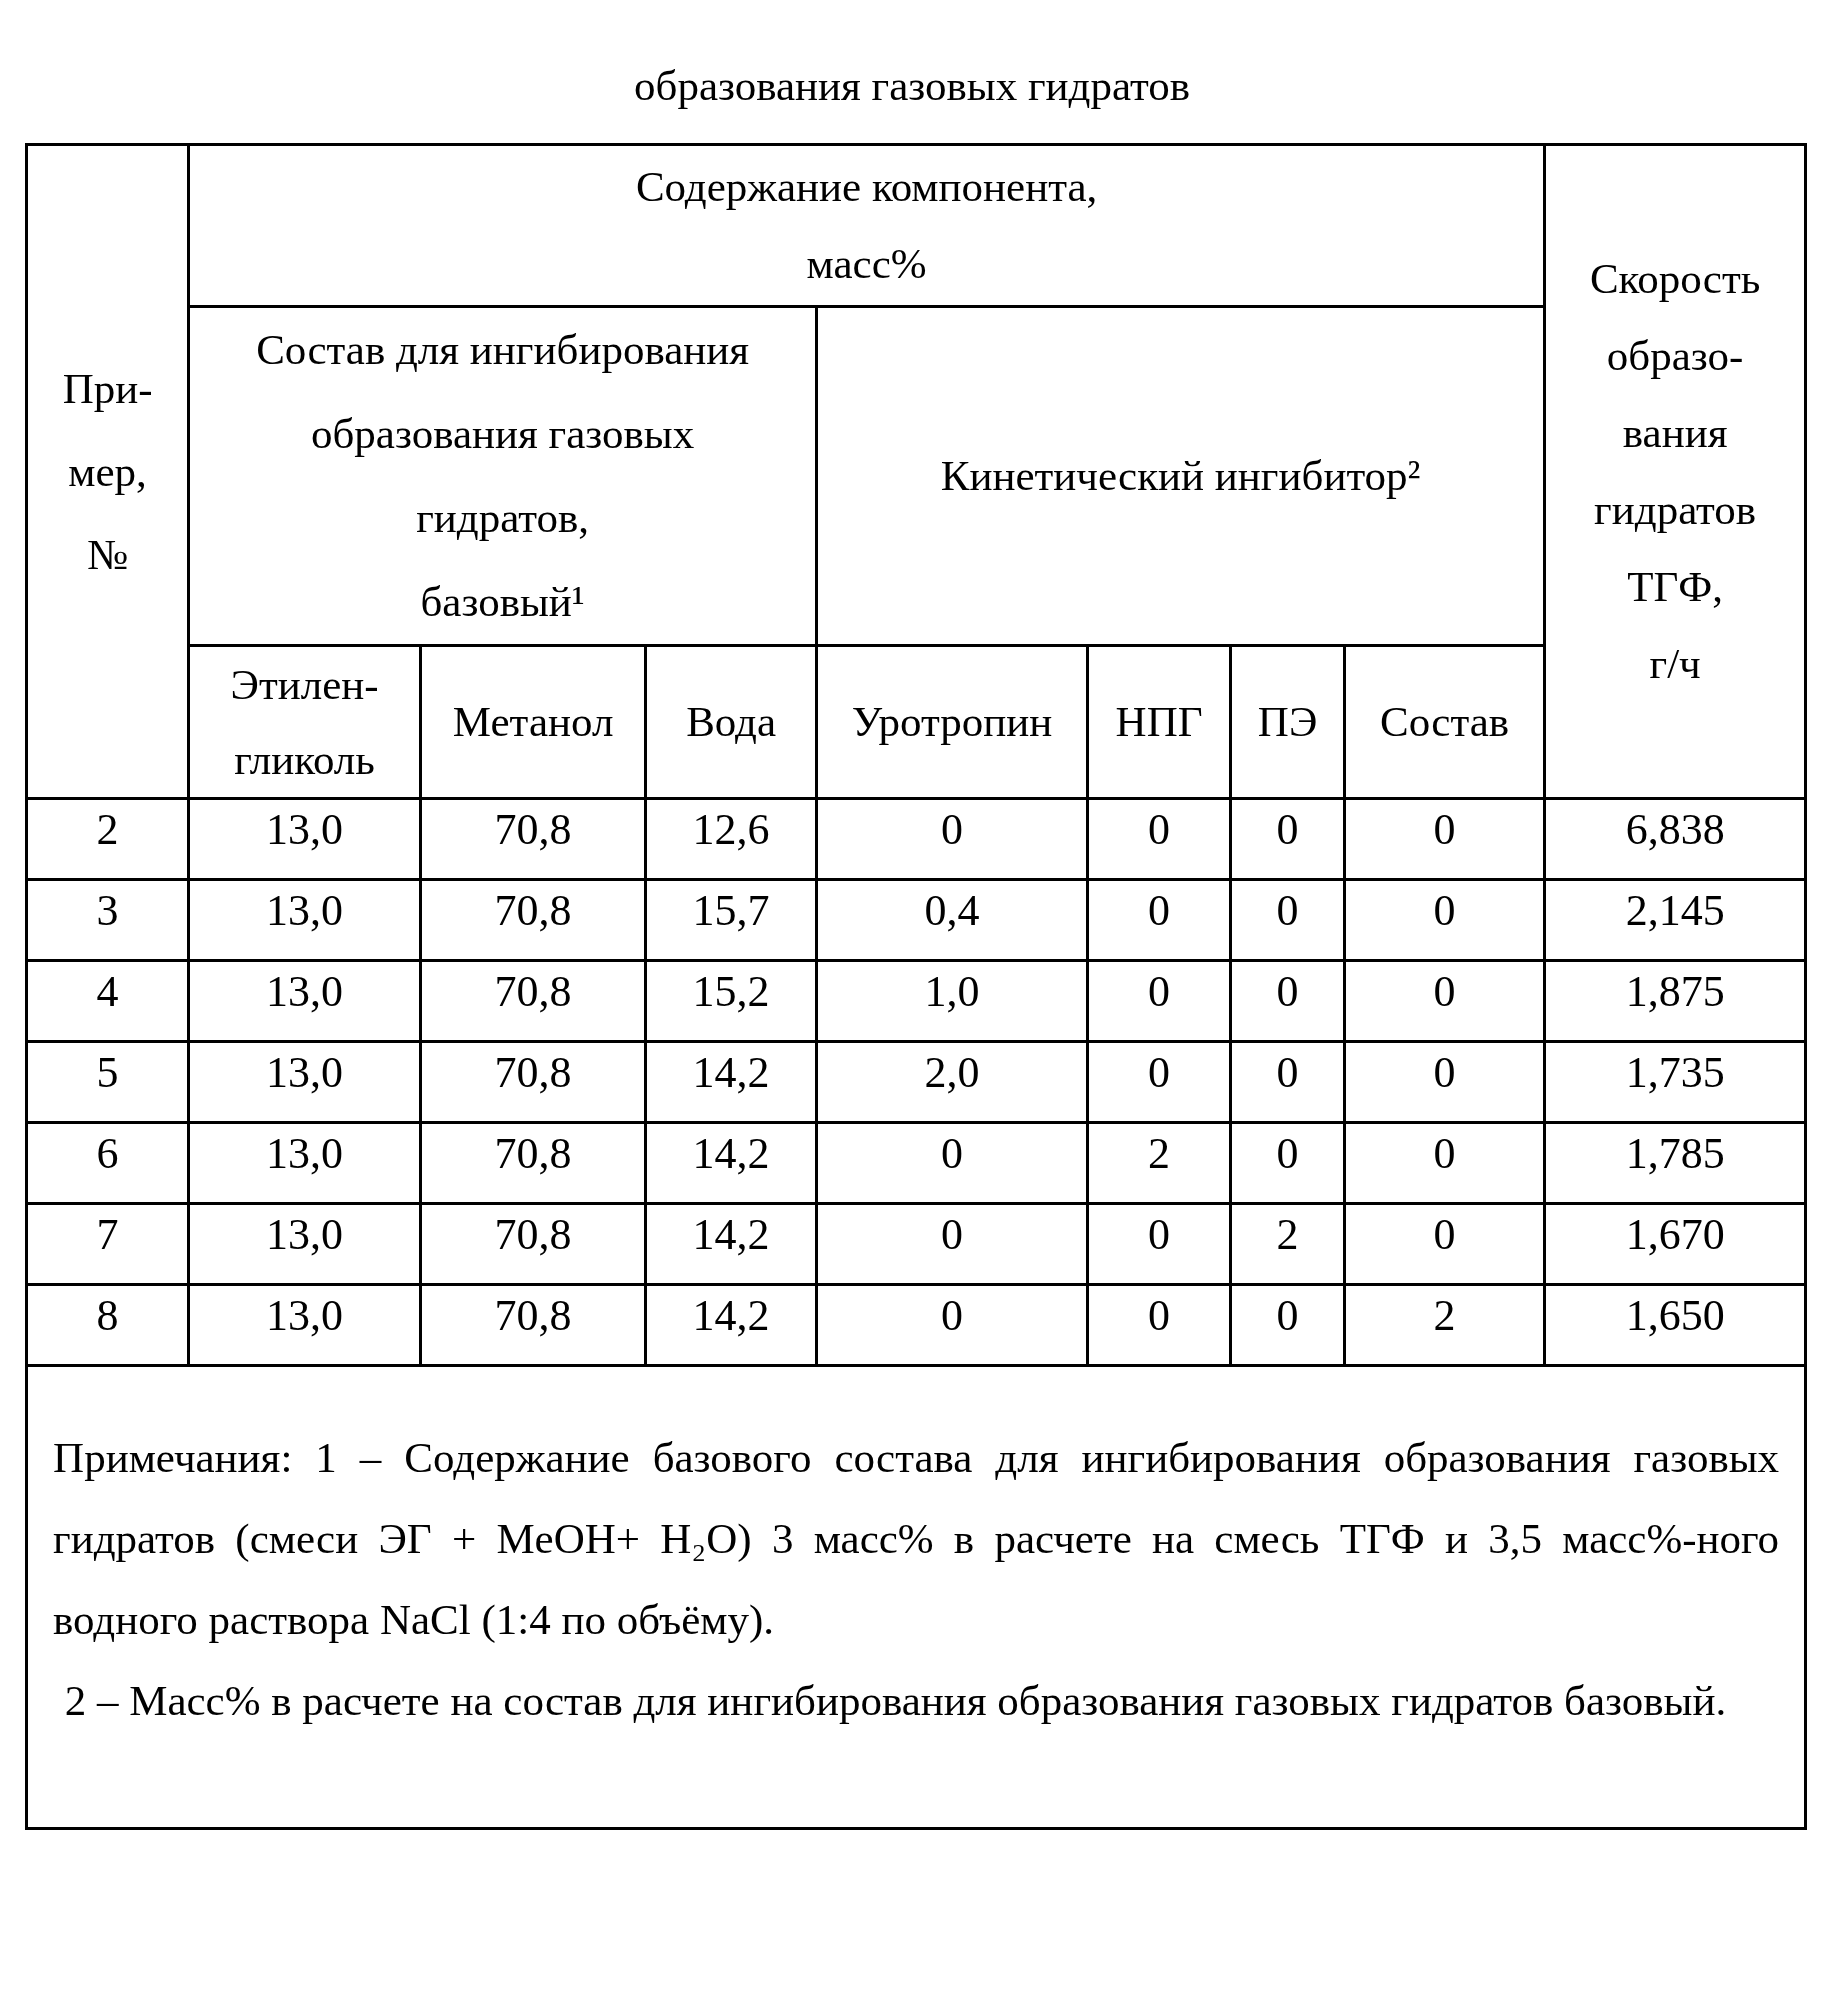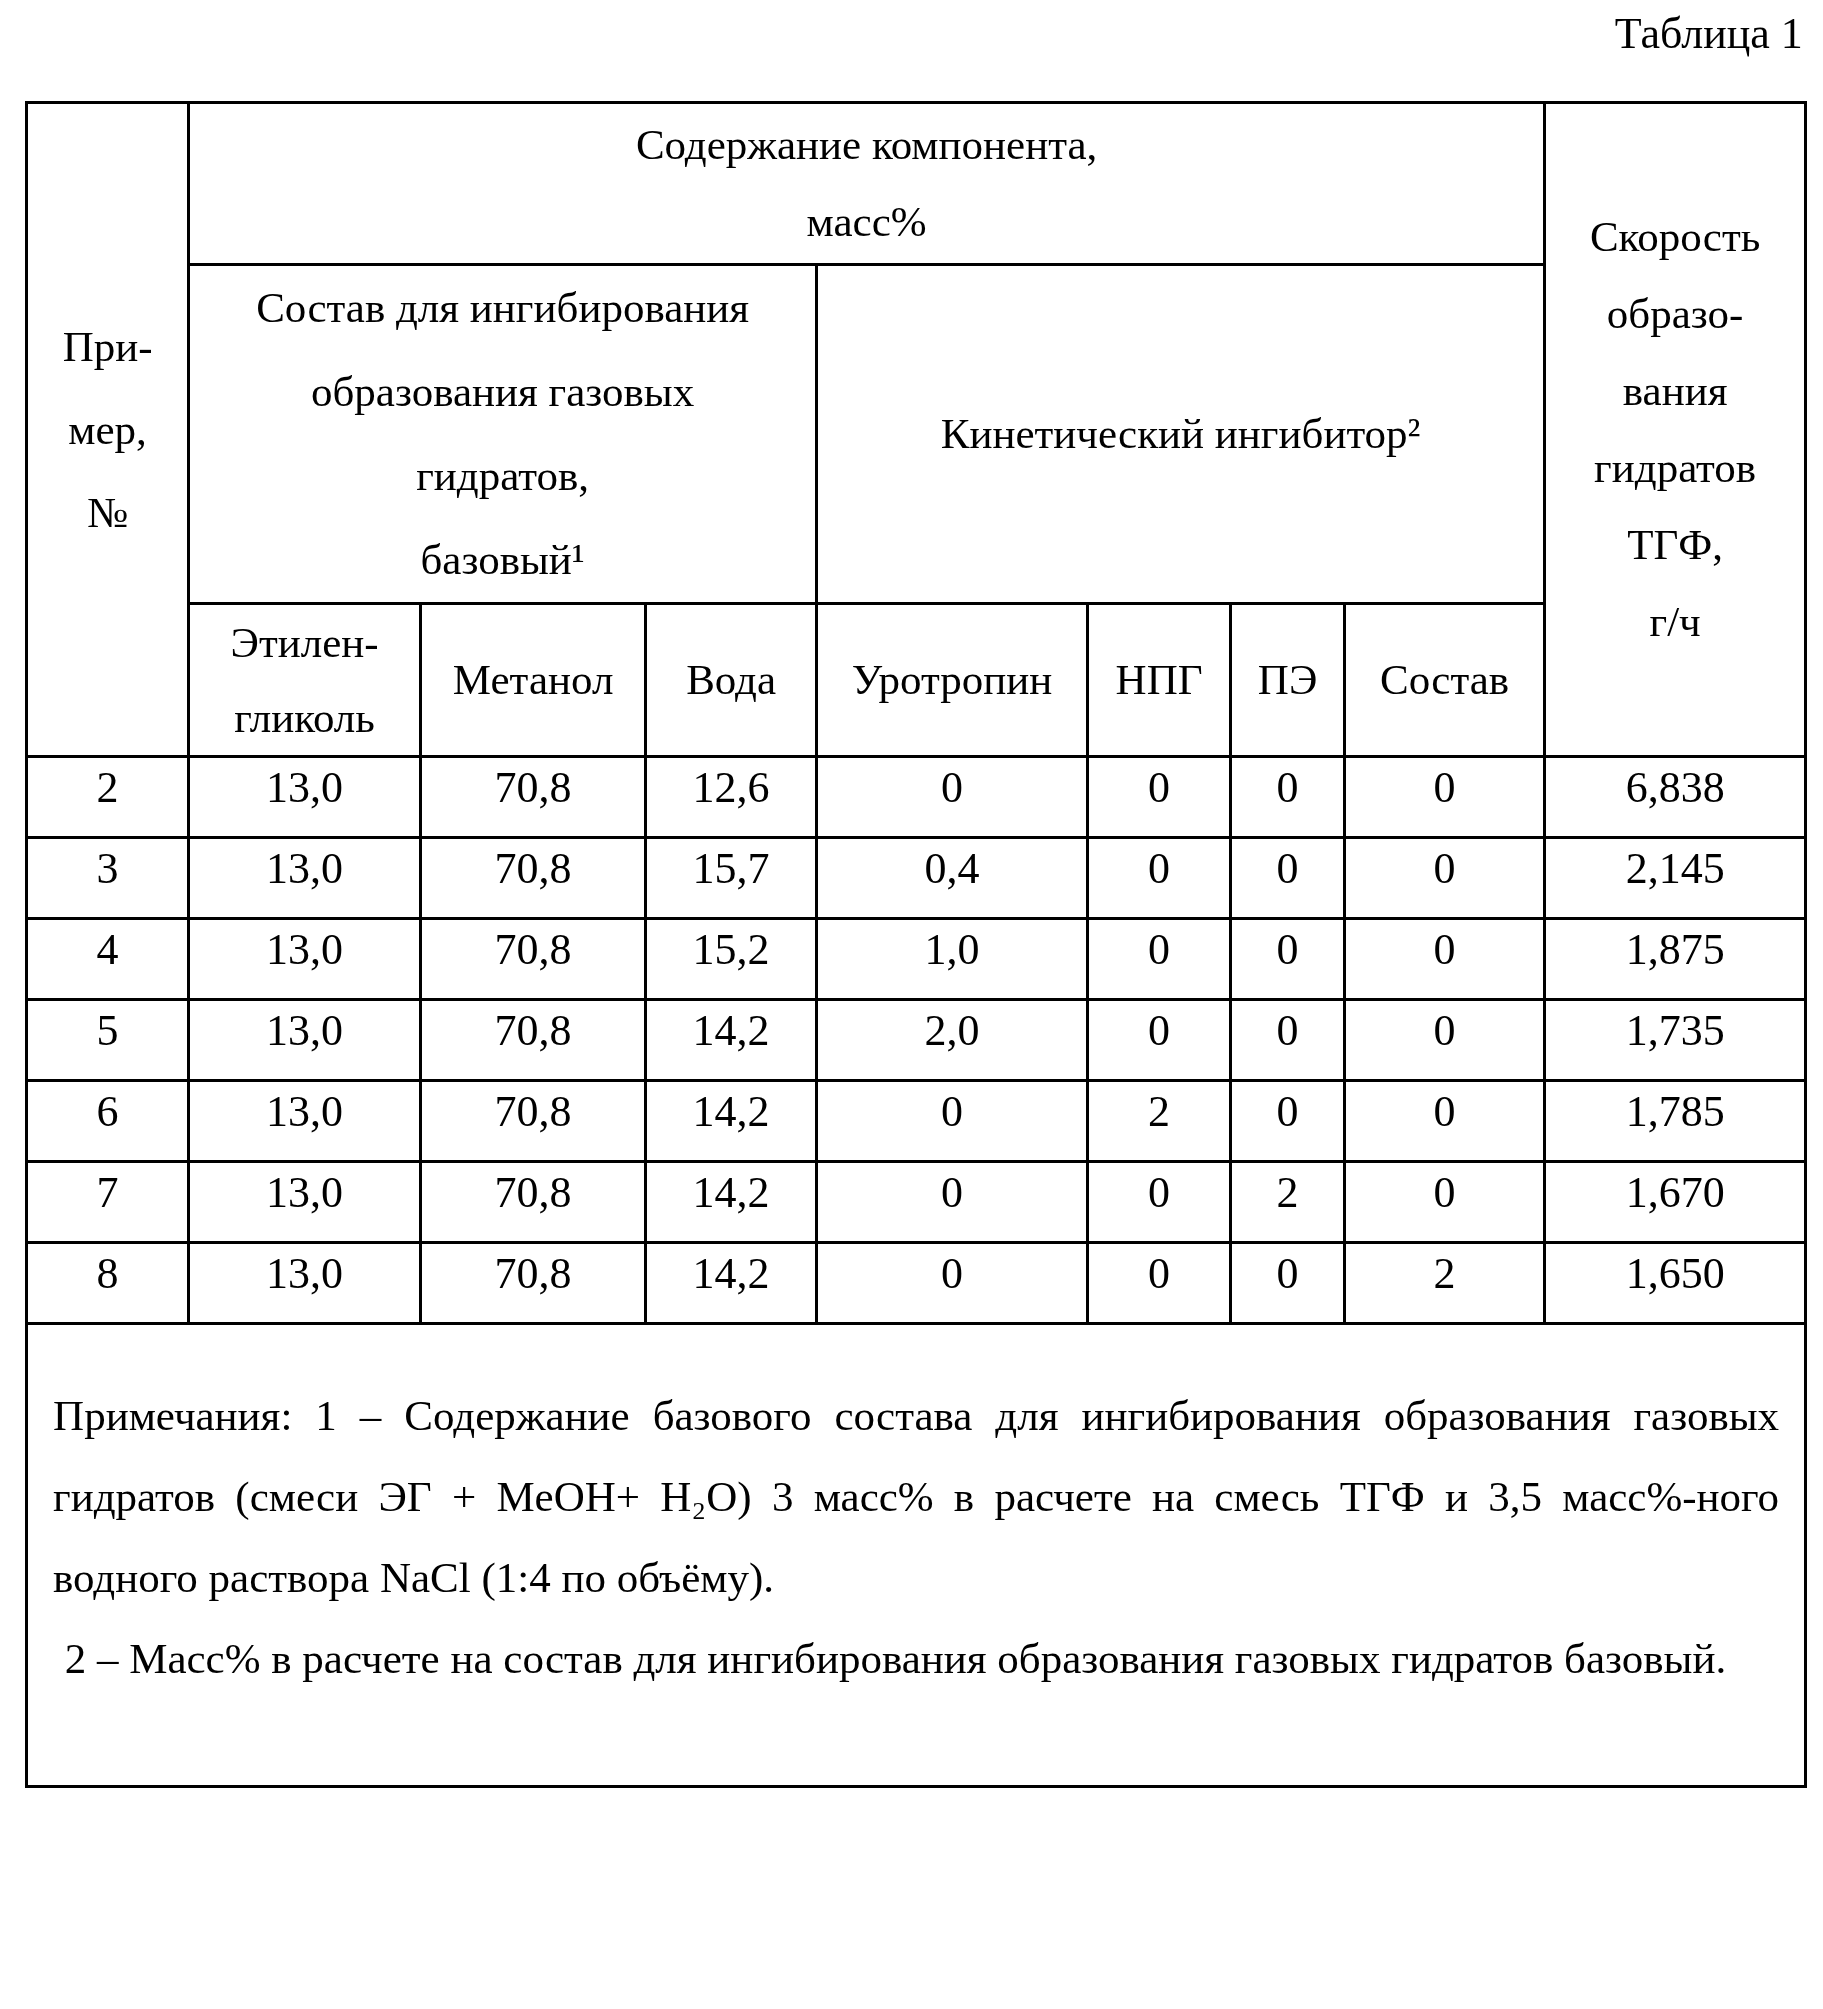--- a/index.html
+++ b/index.html
@@ -79,23 +79,23 @@
     text-align: justify;
     text-align-last: left;
   }
   .note-2 { text-indent: 11.6px; }
 </style>
 </head>
 <body>
 
 <div class="page">
 
-  <div class="table-label">Таблица 1</div>
 
   <div class="doc-title">
+    <div>образования газовых гидратов</div>
   </div>
 
   <table class="main">
     <colgroup>
       <col style="width:162px">
       <col style="width:232px">
       <col style="width:225px">
       <col style="width:171px">
       <col style="width:271px">
       <col style="width:143px">

